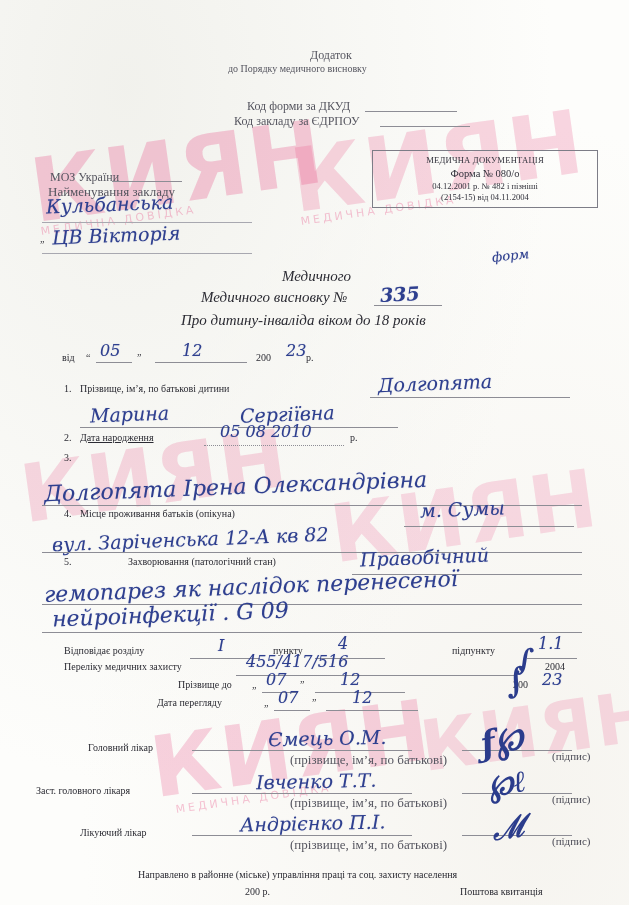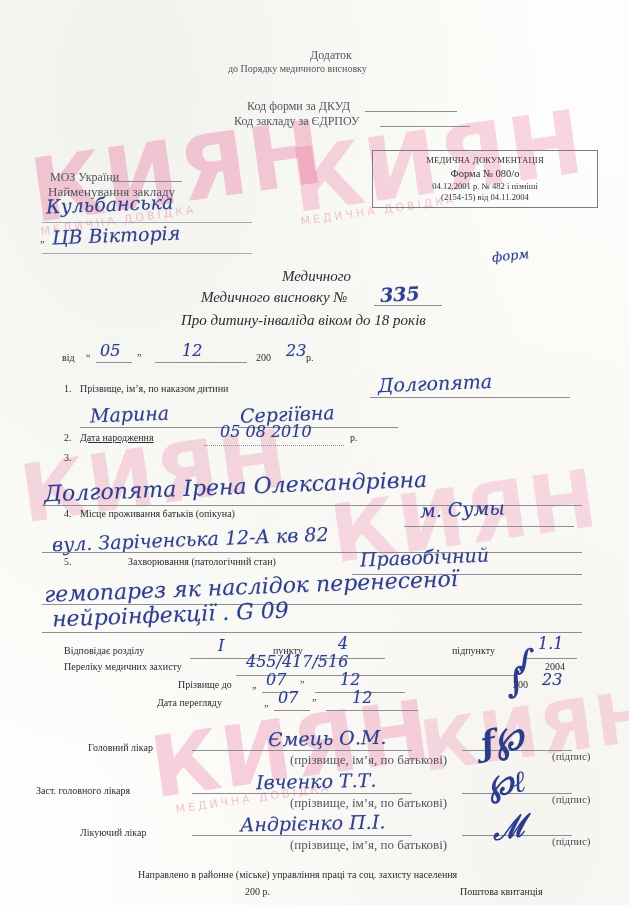--- a/index.html
+++ b/index.html
@@ -184,21 +184,21 @@
   <div class="hw md" style="left:100px; top:341px;">05</div>
   <div class="rule" style="left:96px; top:362px; width:36px;"></div>
   <div class="pr med" style="left:137px; top:352px;">”</div>
   <div class="hw md" style="left:182px; top:341px;">12</div>
   <div class="rule" style="left:155px; top:362px; width:92px;"></div>
   <div class="pr med" style="left:256px; top:352px;">200</div>
   <div class="hw md" style="left:286px; top:341px;">23</div>
   <div class="pr med" style="left:306px; top:352px;">р.</div>
 
   <div class="pr med" style="left:64px; top:383px;">1.</div>
-  <div class="pr med" style="left:80px; top:383px;">Прізвище, ім’я, по наказом дитини</div>
+  <div class="pr med" style="left:80px; top:383px;">Прізвище, ім’я, по батькові дитини</div>
   <div class="hw lg rot" style="left:378px; top:372px;">Долгопята</div>
   <div class="rule" style="left:370px; top:397px; width:200px;"></div>
   <div class="hw lg rot" style="left:90px; top:403px;">Марина</div>
   <div class="hw lg rot" style="left:240px; top:403px;">Сергіївна</div>
   <div class="rule" style="left:80px; top:427px; width:150px;"></div>
   <div class="rule" style="left:238px; top:427px; width:160px;"></div>
 
   <div class="pr med" style="left:64px; top:432px;">2.</div>
   <div class="pr med" style="left:80px; top:432px;text-decoration:underline;">Дата народження</div>
   <div class="hw md" style="left:220px; top:422px;">05  08  2010</div>

